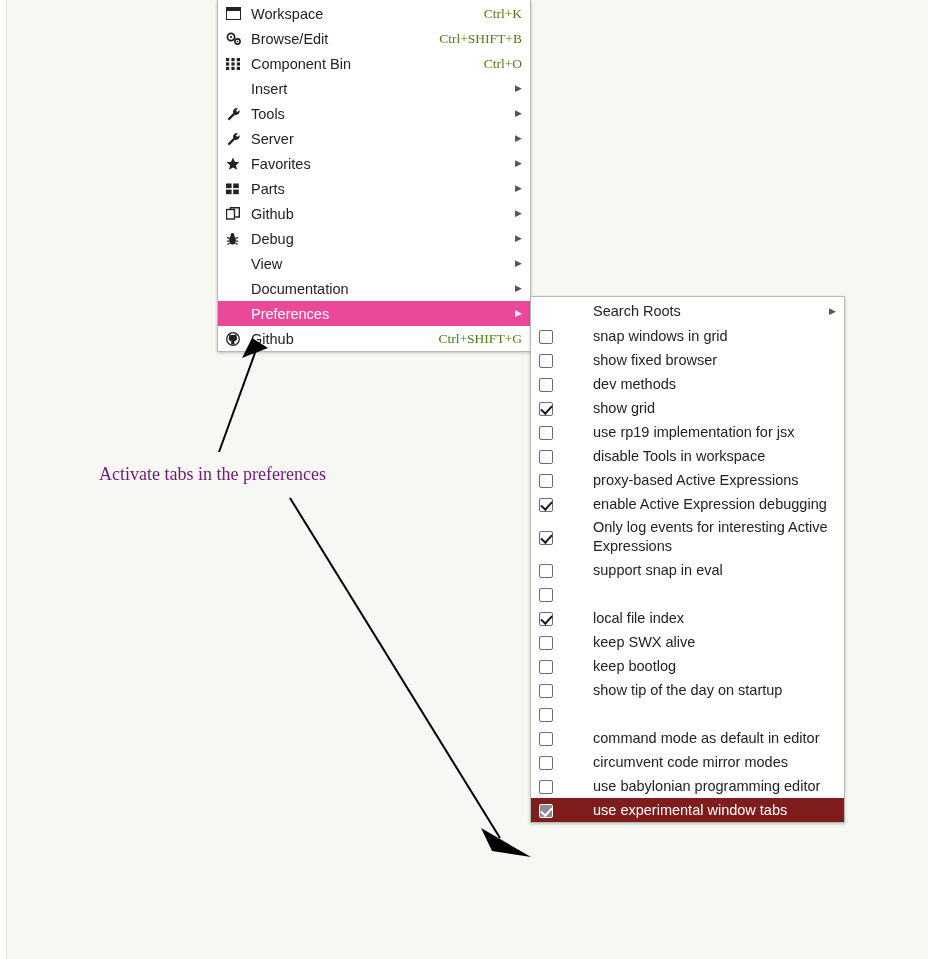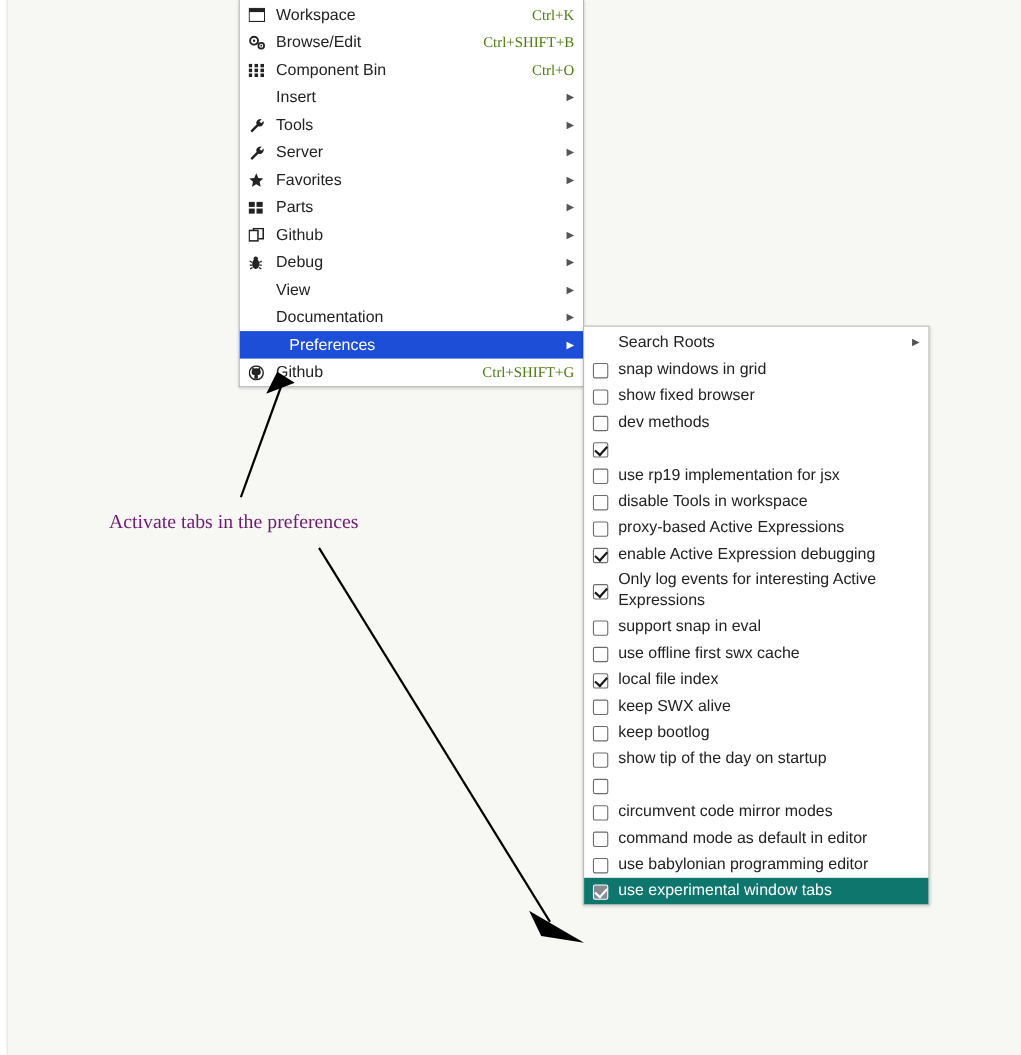--- a/index.html
+++ b/index.html
@@ -40,23 +40,22 @@
     display: flex;
     align-items: center;
     height: 25px;
     padding: 0 8px 0 8px;
     font-size: 14.5px;
     color: #222;
     white-space: nowrap;
     box-sizing: border-box;
   }
   .menu-item.selected {
-    background: #1d4ed8;
+    background: #ec4899;
     color: #ffffff;
-    gap: 12px;
   }
   .mi-icon {
     width: 22px;
     min-width: 22px;
     display: flex;
     align-items: center;
     justify-content: flex-start;
     color: #333;
     font-size: 13px;
     line-height: 1;
@@ -100,21 +99,21 @@
     font-size: 14.5px;
     color: #222;
     box-sizing: border-box;
   }
   .pref-item.header {
     align-items: center;
     height: 26px;
     padding-left: 8px;
   }
   .pref-item.selected {
-    background: #0f766e;
+    background: #7f1d1d;
     color: #ffffff;
   }
   .pf-box {
     width: 14px;
     min-width: 14px;
     height: 14px;
     margin-top: 2px;
     margin-right: 9px;
     border: 1px solid #6c6c6c;
     border-radius: 2px;
@@ -136,20 +135,21 @@
   .pref-item.selected .pf-box {
     border-color: #ffffff;
     background: #8a8a93;
   }
   .pref-item.selected .pf-box.checked::after {
     border-color: #ffffff;
   }
   .pf-label {
     flex: 1;
     line-height: 19px;
+    margin-left: 31px;
   }
   .pf-indent {
     width: 14px;
     min-width: 14px;
     margin-right: 9px;
   }
   .pf-arrow {
     font-size: 9px;
     color: #555;
     padding-left: 10px;
@@ -337,20 +337,21 @@
     <div class="pref-item">
       <span class="pf-box"></span>
       <span class="pf-label">show fixed browser</span>
     </div>
     <div class="pref-item">
       <span class="pf-box"></span>
       <span class="pf-label">dev methods</span>
     </div>
     <div class="pref-item">
       <span class="pf-box checked"></span>
+      <span class="pf-label">show grid</span>
     </div>
     <div class="pref-item">
       <span class="pf-box"></span>
       <span class="pf-label">use rp19 implementation for jsx</span>
     </div>
     <div class="pref-item">
       <span class="pf-box"></span>
       <span class="pf-label">disable Tools in workspace</span>
     </div>
     <div class="pref-item">
@@ -364,21 +365,20 @@
     <div class="pref-item">
       <span class="pf-box checked"></span>
       <span class="pf-label">Only log events for interesting Active Expressions</span>
     </div>
     <div class="pref-item">
       <span class="pf-box"></span>
       <span class="pf-label">support snap in eval</span>
     </div>
     <div class="pref-item">
       <span class="pf-box"></span>
-      <span class="pf-label">use offline first swx cache</span>
     </div>
     <div class="pref-item">
       <span class="pf-box checked"></span>
       <span class="pf-label">local file index</span>
     </div>
     <div class="pref-item">
       <span class="pf-box"></span>
       <span class="pf-label">keep SWX alive</span>
     </div>
     <div class="pref-item">
@@ -387,25 +387,25 @@
     </div>
     <div class="pref-item">
       <span class="pf-box"></span>
       <span class="pf-label">show tip of the day on startup</span>
     </div>
     <div class="pref-item">
       <span class="pf-box"></span>
     </div>
     <div class="pref-item">
       <span class="pf-box"></span>
+      <span class="pf-label">command mode as default in editor</span>
+    </div>
+    <div class="pref-item">
+      <span class="pf-box"></span>
       <span class="pf-label">circumvent code mirror modes</span>
-    </div>
-    <div class="pref-item">
-      <span class="pf-box"></span>
-      <span class="pf-label">command mode as default in editor</span>
     </div>
     <div class="pref-item">
       <span class="pf-box"></span>
       <span class="pf-label">use babylonian programming editor</span>
     </div>
     <div class="pref-item selected">
       <span class="pf-box checked"></span>
       <span class="pf-label">use experimental window tabs</span>
     </div>
   </div>

